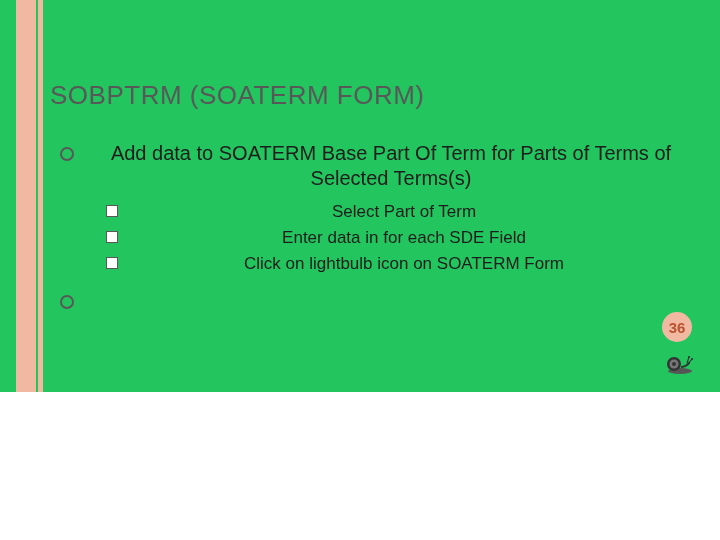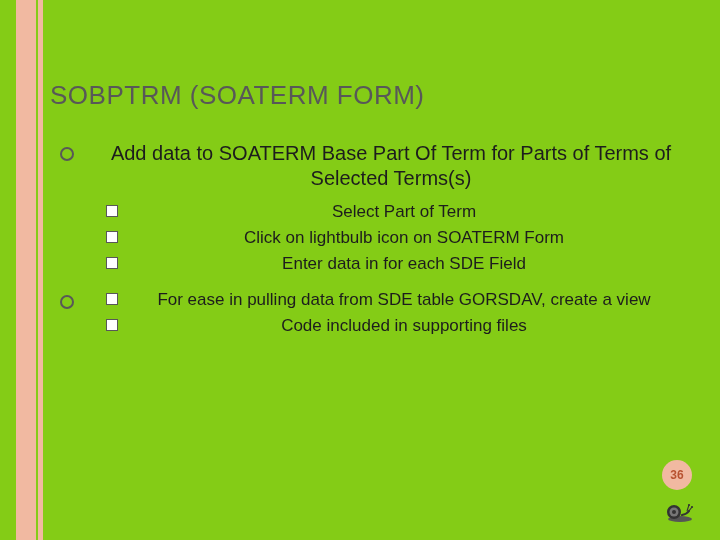--- a/index.html
+++ b/index.html
@@ -1,66 +1,62 @@
 <!DOCTYPE html>
 <html><head>
   <meta charset="utf-8">
   <style>
     * { margin: 0; padding: 0; box-sizing: border-box; }
     html, body { width: 720px; height: 540px; overflow: hidden; font-family: Arial, Helvetica, sans-serif; background: #fff; }
-    .slide { position: relative; width: 720px; height: 540px; background: #84cc16; }
+    .slide { position: relative; width: 720px; height: 392px; background: #22c55e; }
     .stripe { position: absolute; top: 0; bottom: 0; }
     .stripe.outer { left: 16px; width: 20px; background: #f1b9a1; }
     .stripe.inner { left: 38px; width: 5px;  background: #f1b9a1; }
     .content { position: absolute; left: 50px; right: 24px; top: 80px; bottom: 40px; }
     .title { font-size: 26px; color: #585858; letter-spacing: 0.5px; font-weight: 400; margin-bottom: 30px; }
     .l1 { list-style: none; padding-left: 8px; }
     .l1 > li { position: relative; padding-left: 28px; margin-bottom: 14px; font-size: 20px; color: #1d1d1d; line-height: 1.25; text-align: center; }
     .l1 > li::before {
       content: ""; position: absolute; left: 2px; top: 6px;
       width: 10px; height: 10px; border: 2px solid #585858; border-radius: 50%;
     }
     .l2 { list-style: none; padding-left: 20px; margin-top: 10px; }
     .l2 > li { position: relative; padding-left: 6px; margin-bottom: 4px; font-size: 17px; color: #1d1d1d; line-height: 1.3; }
     .l2 > li::before {
       content: ""; position: absolute; left: 0; top: 4px;
       width: 10px; height: 10px; border: 1.6px solid #585858; background: #fff;
     }
     .pagenum {
       position: absolute; right: 28px; bottom: 50px;
       width: 30px; height: 30px; border-radius: 50%;
-      background: #f1b9a1; color: #b85230; font-size: 12px; font-weight: 700;
+      background: #f1b9a1; color: #b85230; font-size: 15px; font-weight: 700;
       display: flex; align-items: center; justify-content: center; text-align: center;
     }
     .bug { position: absolute; right: 26px; bottom: 17px; width: 34px; height: 26px; }
   </style>
 </head>
 <body>
 
 <div class="slide">
   <div class="stripe outer"></div>
   <div class="stripe inner"></div>
 
   <div class="content">
     <h1 class="title">SOBPTRM (SOATERM FORM)</h1>
 
     <ul class="l1">
       <li>
         <span>Add data to SOATERM Base Part Of Term for Parts of Terms of Selected Terms(s)</span>
         <ul class="l2">
           <li>Select Part of Term</li>
+          <li>Enter data in for each SDE Field</li>
           <li>Click on lightbulb icon on SOATERM Form</li>
-          <li>Enter data in for each SDE Field</li>
         </ul>
       </li>
       <li>
-        <ul class="l2">
-          <li>For ease in pulling data from SDE table GORSDAV, create a view</li>
-          <li>Code included in supporting files</li>
-        </ul>
       </li>
     </ul>
   </div>
 
   <div class="pagenum">36</div>
 
   <svg class="bug" viewBox="0 0 34 26">
     <ellipse cx="20" cy="22" rx="12" ry="3" fill="#555"></ellipse>
     <circle cx="14" cy="15" r="7" fill="#333"></circle>
     <circle cx="14" cy="15" r="4.5" fill="#777"></circle>

